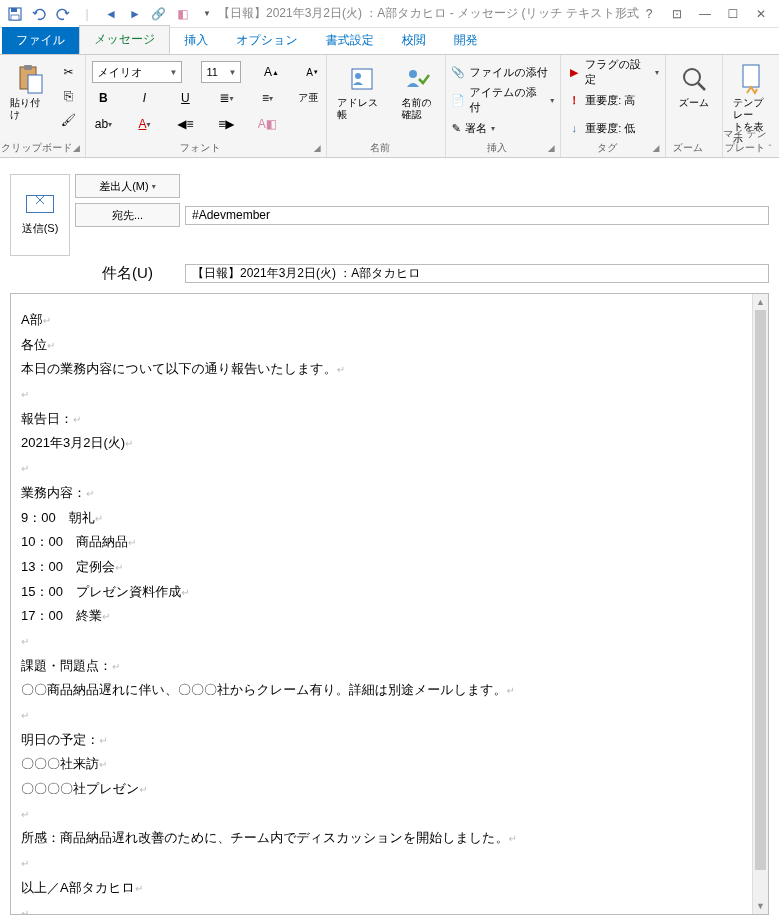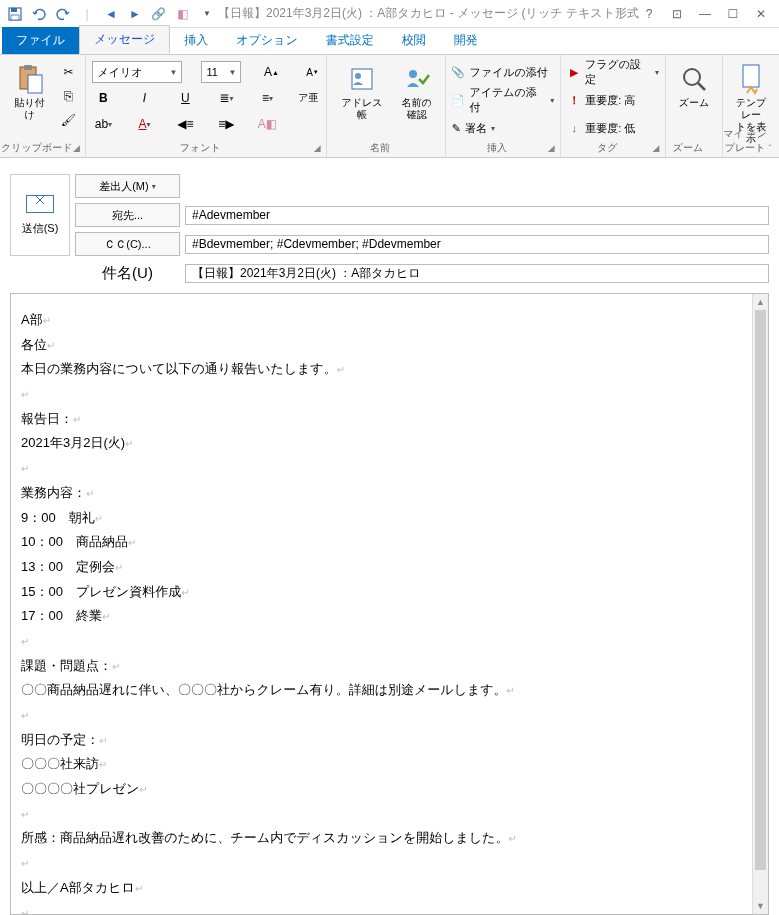--- a/index.html
+++ b/index.html
@@ -10,30 +10,30 @@
 .titlebar .qat { display: flex; gap: 2px; align-items: center; }
 .titlebar .qat-btn { width: 22px; height: 22px; display: flex; align-items: center; justify-content: center; cursor: pointer; }
 .titlebar .title { flex: 1; text-align: center; color: #888; font-size: 12px; white-space: nowrap; overflow: hidden; }
 .titlebar .wincontrols { display: flex; gap: 8px; align-items: center; padding-right: 4px; }
 .titlebar .winbtn { width: 20px; height: 20px; display: flex; align-items: center; justify-content: center; cursor: pointer; color: #666; }
 
 
 .ribbon-tabs { height: 26px; display: flex; align-items: flex-end; padding-left: 2px; background: #fff; }
 .ribbon-tab { padding: 5px 14px; font-size: 12px; color: #0072c6; cursor: pointer; }
 .ribbon-tab.file { background: #0072c6; color: #fff; }
-.ribbon-tab.active { border: 1px solid #ccc; border-bottom: 1px solid #f5f5f5; background: #f5f5f5; color: #1d4ed8; }
+.ribbon-tab.active { border: 1px solid #ccc; border-bottom: 1px solid #f5f5f5; background: #f5f5f5; color: #15803d; }
 
 
 .ribbon { height: 104px; background: #f5f5f5; border-top: 1px solid #ccc; border-bottom: 1px solid #ccc; display: flex; }
 .ribbon-group { border-right: 1px solid #ddd; padding: 2px 6px; display: flex; flex-direction: column; position: relative; }
 .ribbon-group-label { text-align: center; font-size: 10px; color: #666; position: absolute; bottom: 2px; left: 0; right: 12px; }
 .ribbon-group-content { flex: 1; display: flex; gap: 4px; align-items: flex-start; padding-top: 4px; }
 .ribbon-bigbtn { display: flex; flex-direction: column; align-items: center; gap: 2px; padding: 2px 4px; cursor: pointer; min-width: 44px; }
 .ribbon-bigbtn .icon { width: 32px; height: 32px; display: flex; align-items: center; justify-content: center; }
-.ribbon-bigbtn .label { font-size: 10px; text-align: center; line-height: 1.2; }
+.ribbon-bigbtn .label { font-size: 10px; line-height: 1.2; }
 .ribbon-smallbtns { display: flex; flex-direction: column; gap: 2px; }
 .ribbon-smallbtn { display: flex; align-items: center; gap: 4px; font-size: 11px; cursor: pointer; height: 22px; }
 .ribbon-smallbtn .mark { width: 14px; text-align: center; }
 
 .font-block { display: flex; flex-direction: column; gap: 4px; }
 .font-row { display: flex; gap: 19px; align-items: center; }
 .font-select { height: 22px; border: 1px solid #aaa; background: #fff; padding: 0 4px; font-size: 11px; display: flex; align-items: center; justify-content: space-between; cursor: pointer; }
 .font-name { width: 90px; }
 .font-size { width: 40px; }
 .mini-btn { width: 22px; height: 22px; display: flex; align-items: center; justify-content: center; cursor: pointer; font-size: 12px; }
@@ -293,24 +293,20 @@
   </div>
   <div class="fields">
     <div class="field-row">
       <div class="field-btn"><span>差出人(M)</span>&nbsp;<span class="chevron">▾</span></div>
       <div style="flex:1"></div>
     </div>
     <div class="field-row">
       <div class="field-btn">宛先...</div>
       <input class="field-input" value="#Adevmember" style="">
     </div>
-    <div class="field-row">
-      <div class="field-btn">ＣＣ(C)...</div>
-      <input class="field-input" value="#Bdevmember; #Cdevmember; #Ddevmember" style="">
-    </div>
   </div>
 </div>
 <div class="subject-row">
   <div class="field-label">件名(U)</div>
   <input class="field-input" value="【日報】2021年3月2日(火) ：A部タカヒロ" style="">
 </div>
 
 <div class="body-wrap">
   <div class="body-editor">
     <p><span>A部</span><span class="mark">↵</span></p>

